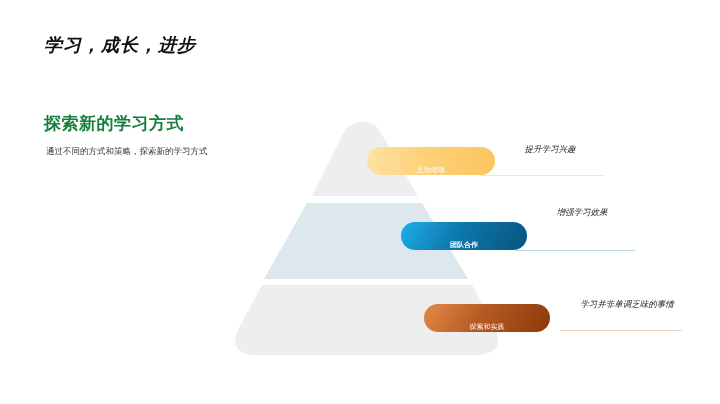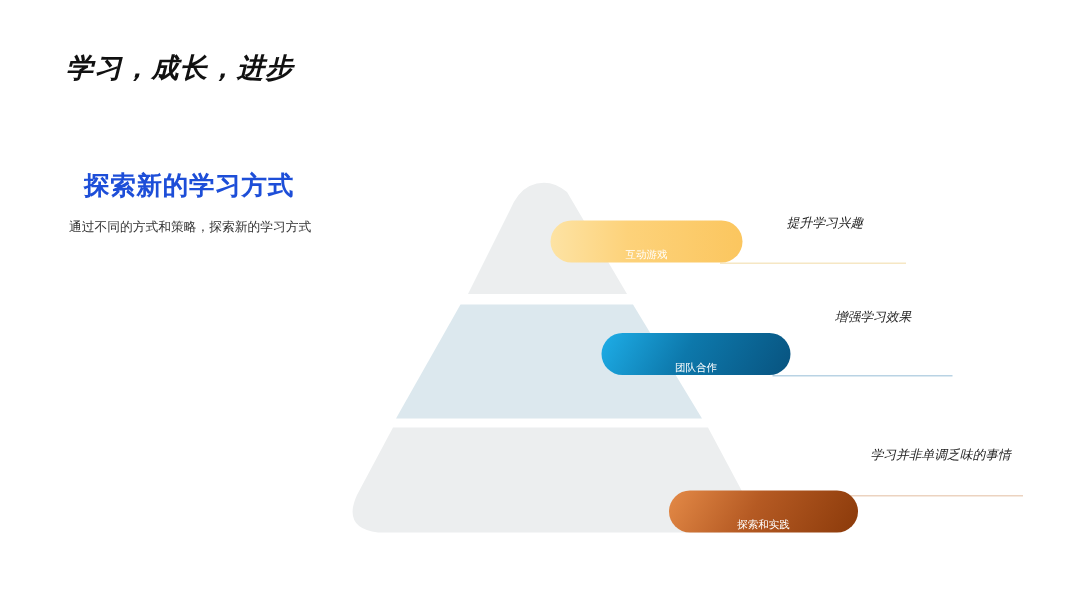--- a/index.html
+++ b/index.html
@@ -5,42 +5,42 @@
     * { margin: 0; padding: 0; box-sizing: border-box; }
     html, body { width: 720px; height: 404px; background: #ffffff; overflow: hidden; }
     body { position: relative; font-family: "DejaVu Sans", "Liberation Sans", sans-serif; color: #111; }
 
     .slide-title {
       position: absolute; left: 44px; top: 33px;
       font-size: 18px; font-weight: bold; color: #111; letter-spacing: 1px; font-style: italic;
     }
     .section-heading {
       position: absolute; left: 44px; top: 112px;
-      font-size: 17px; font-weight: bold; color: #1d4ed8; letter-spacing: 0.5px; margin-left: 12px;
+      font-size: 17px; font-weight: bold; color: #15803d; letter-spacing: 0.5px;
     }
     .section-desc {
       position: absolute; left: 46px; top: 146px;
       font-size: 8.5px; color: #333;
     }
 
     .pyramid {
       position: absolute; left: 0; top: 0; width: 720px; height: 404px;
     }
 
     .pill {
       position: absolute; height: 28px; border-radius: 14px;
       display: flex; align-items: flex-end; justify-content: center;
       font-size: 7px; color: #ffffff;
     }
     .pill-1 { left: 367px; top: 147px; width: 128px;
       background: linear-gradient(90deg, #fde3a4 0%, #fdd27a 40%, #fbc65f 100%); }
     .pill-2 { left: 401px; top: 222px; width: 126px;
-      background: linear-gradient(120deg, #1eaee8 0%, #0d78ab 45%, #08537f 100%); }
-    .pill-3 { left: 446px; top: 304px; width: 126px;
-      background: linear-gradient(120deg, #e48a47 0%, #b55a23 45%, #8b3a0a 100%); margin-top: 23px; }
+      background: linear-gradient(120deg, #1eaee8 0%, #0d78ab 45%, #08537f 100%); font-weight: bold; }
+    .pill-3 { left: 424px; top: 304px; width: 126px;
+      background: linear-gradient(120deg, #e48a47 0%, #b55a23 45%, #8b3a0a 100%); }
 
     .desc {
       position: absolute; font-size: 8.5px; color: #222; text-align: center; line-height: 13px; font-style: italic;
     }
     .desc-1 { left: 495px; top: 143px; width: 110px; }
     .desc-2 { left: 527px; top: 206px; width: 110px; }
     .desc-3 { left: 572px; top: 298px; width: 110px; }
 
     .rule { position: absolute; height: 1px; }
     .rule-1 { left: 480px; top: 175px; width: 124px; background: #f6e7c4; }

